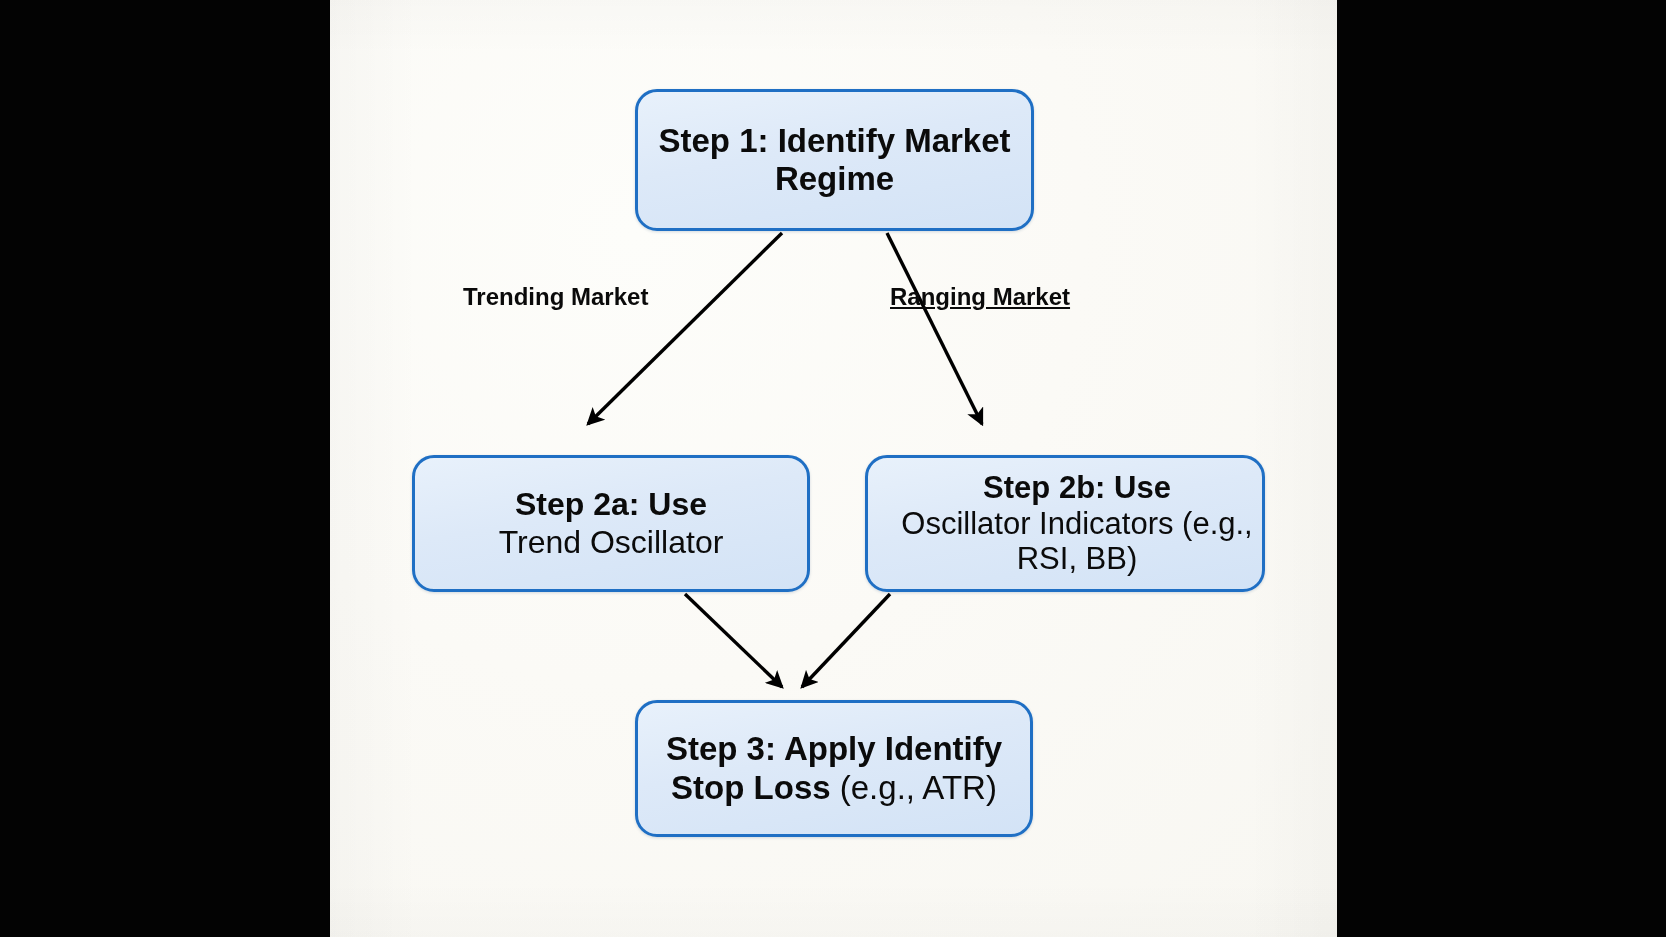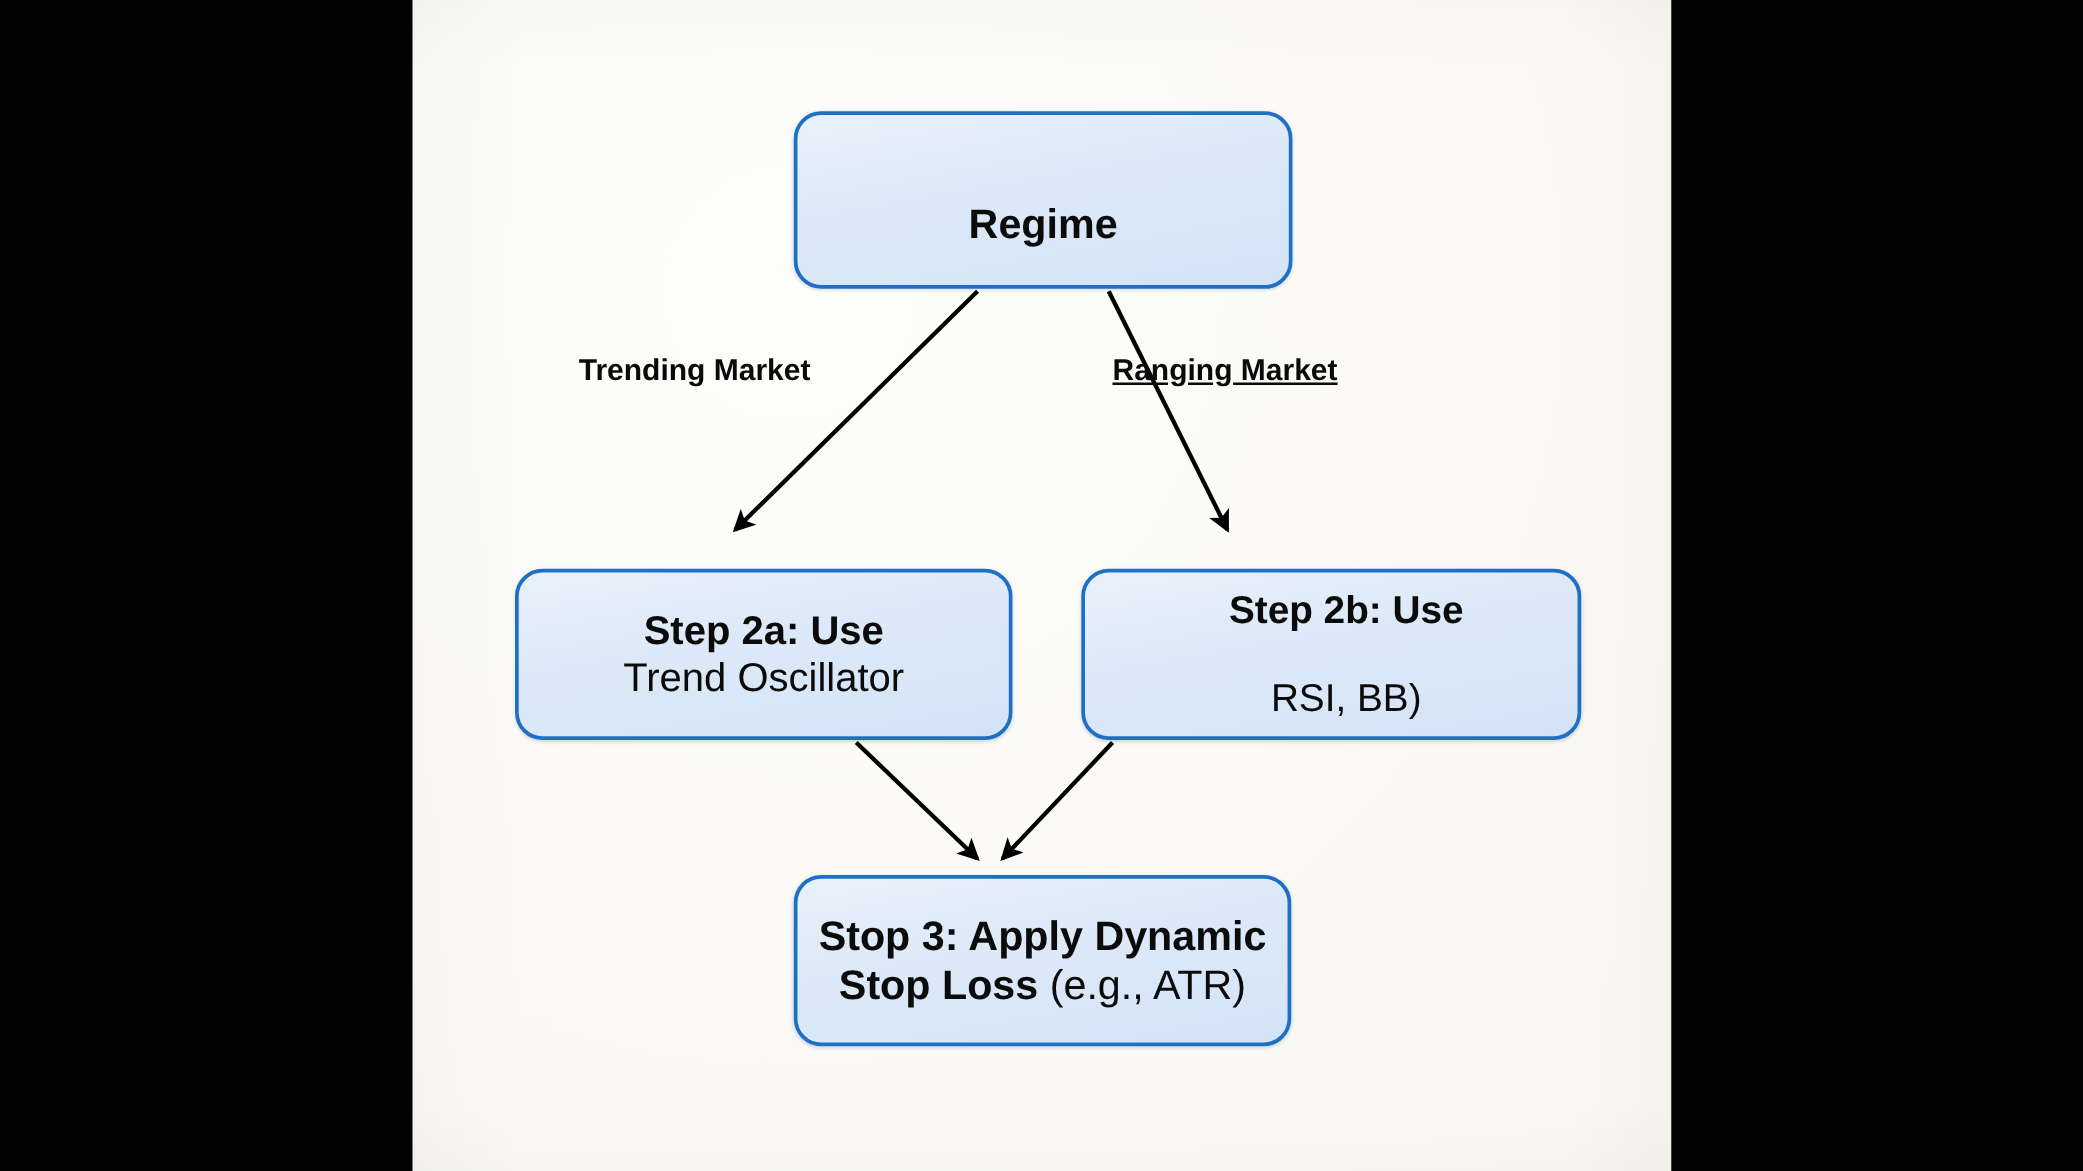--- a/index.html
+++ b/index.html
@@ -136,46 +136,48 @@
 
       <line x1="557" y1="233" x2="652" y2="424" stroke="#000000" stroke-width="3.4" marker-end="url(#arrow)"></line>
 
       <line x1="355" y1="594" x2="452" y2="687" stroke="#000000" stroke-width="3.4" marker-end="url(#arrow)"></line>
 
       <line x1="560" y1="594" x2="472" y2="687" stroke="#000000" stroke-width="3.4" marker-end="url(#arrow)"></line>
     </svg>
 
     <div class="node" id="node-step1">
       <div class="txt">
+        <span class="bold">Step 1: Identify Market</span>
         <br>
         <span class="bold">Regime</span>
       </div>
     </div>
 
     <div class="node" id="node-step2a">
       <div class="txt">
         <span class="bold">Step 2a: Use</span>
         <br>
         <span class="reg">Trend Oscillator</span>
         <br>
       </div>
     </div>
 
     <div class="node" id="node-step2b">
       <div class="txt">
         <span class="bold">Step 2b: Use</span>
         <br>
+        <span class="reg">Oscillator Indicators (e.g.,</span>
         <br>
         <span class="reg">RSI, BB)</span>
       </div>
     </div>
 
     <div class="node" id="node-step3">
       <div class="txt">
-        <span class="bold">Stop 3: Apply Dynamic</span>
+        <span class="bold">Step 3: Apply Identify</span>
         <br>
         <span class="bold">Stop Loss </span><span class="reg">(e.g., ATR)</span>
       </div>
     </div>
 
     <div class="edge-label" id="label-trending">Trending Market</div>
     <div class="edge-label" id="label-ranging">Ranging Market</div>
 
   </div>
 </div>

